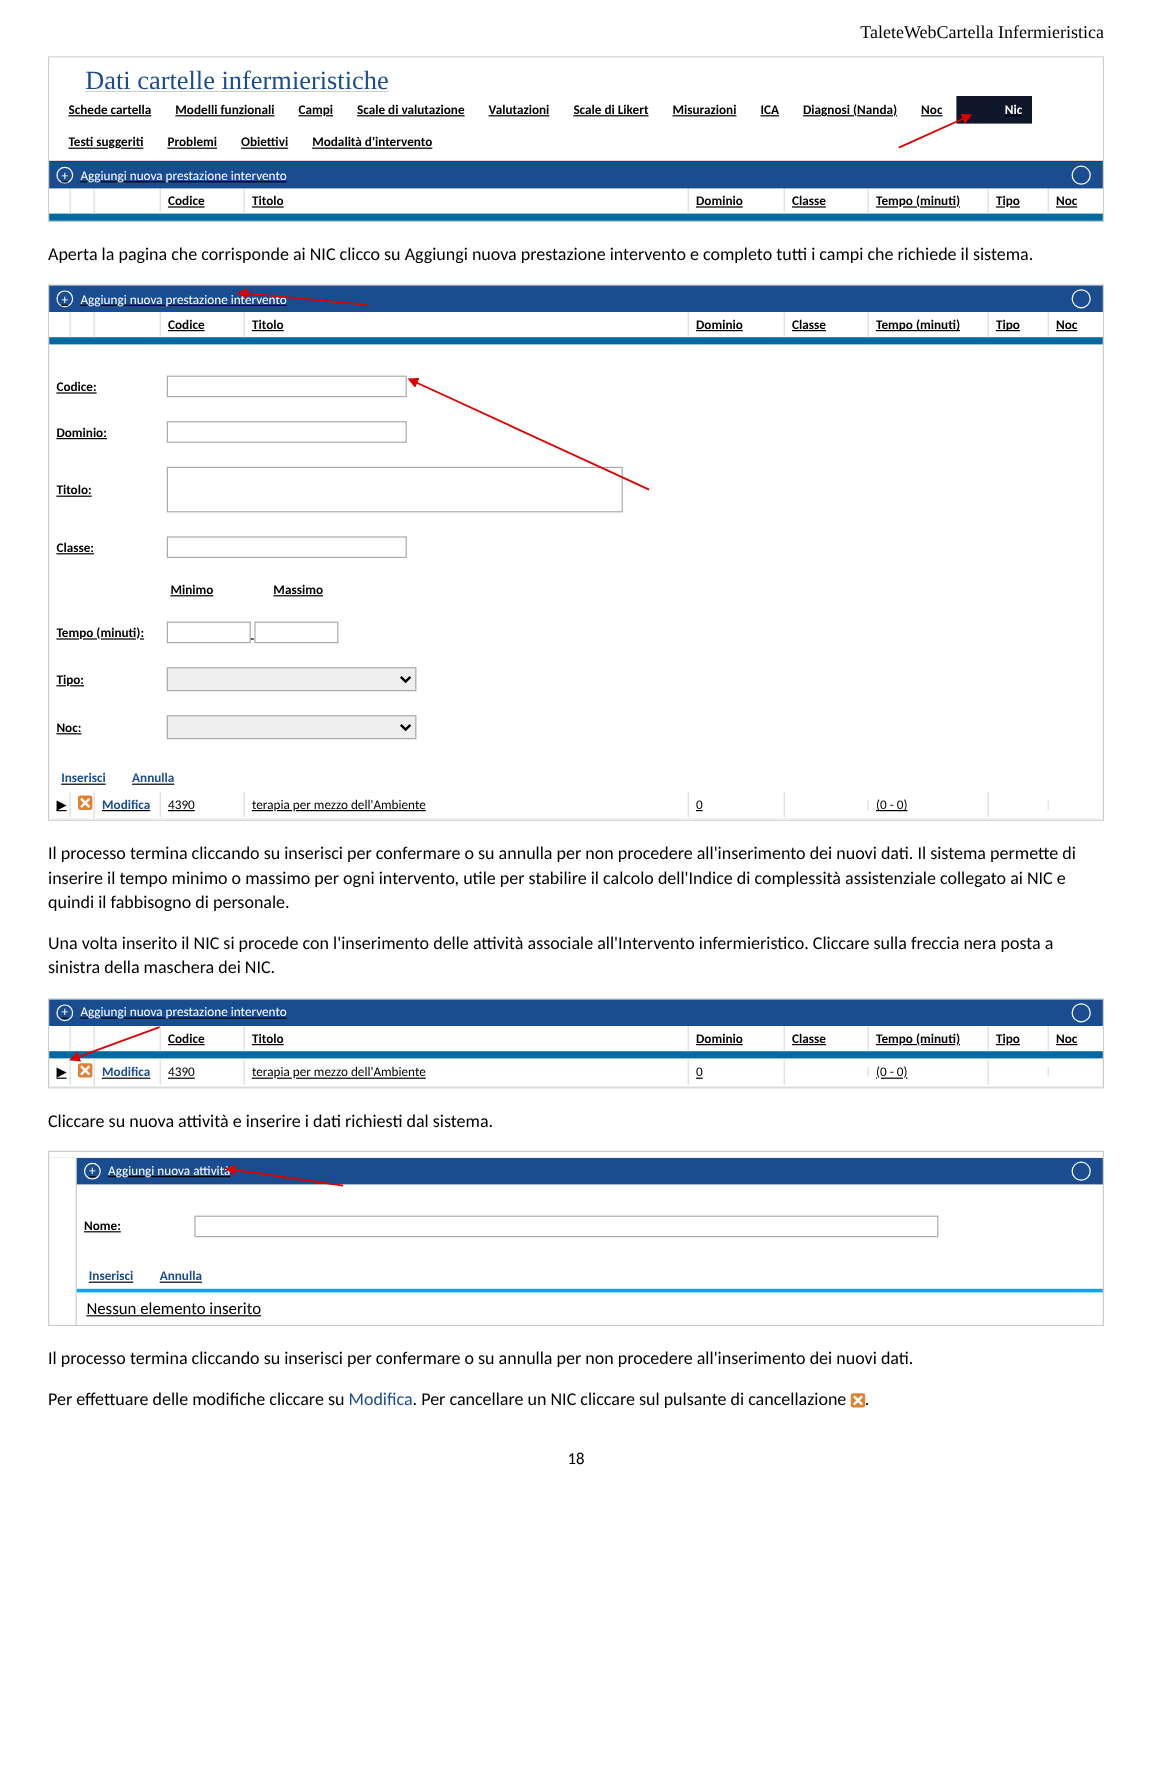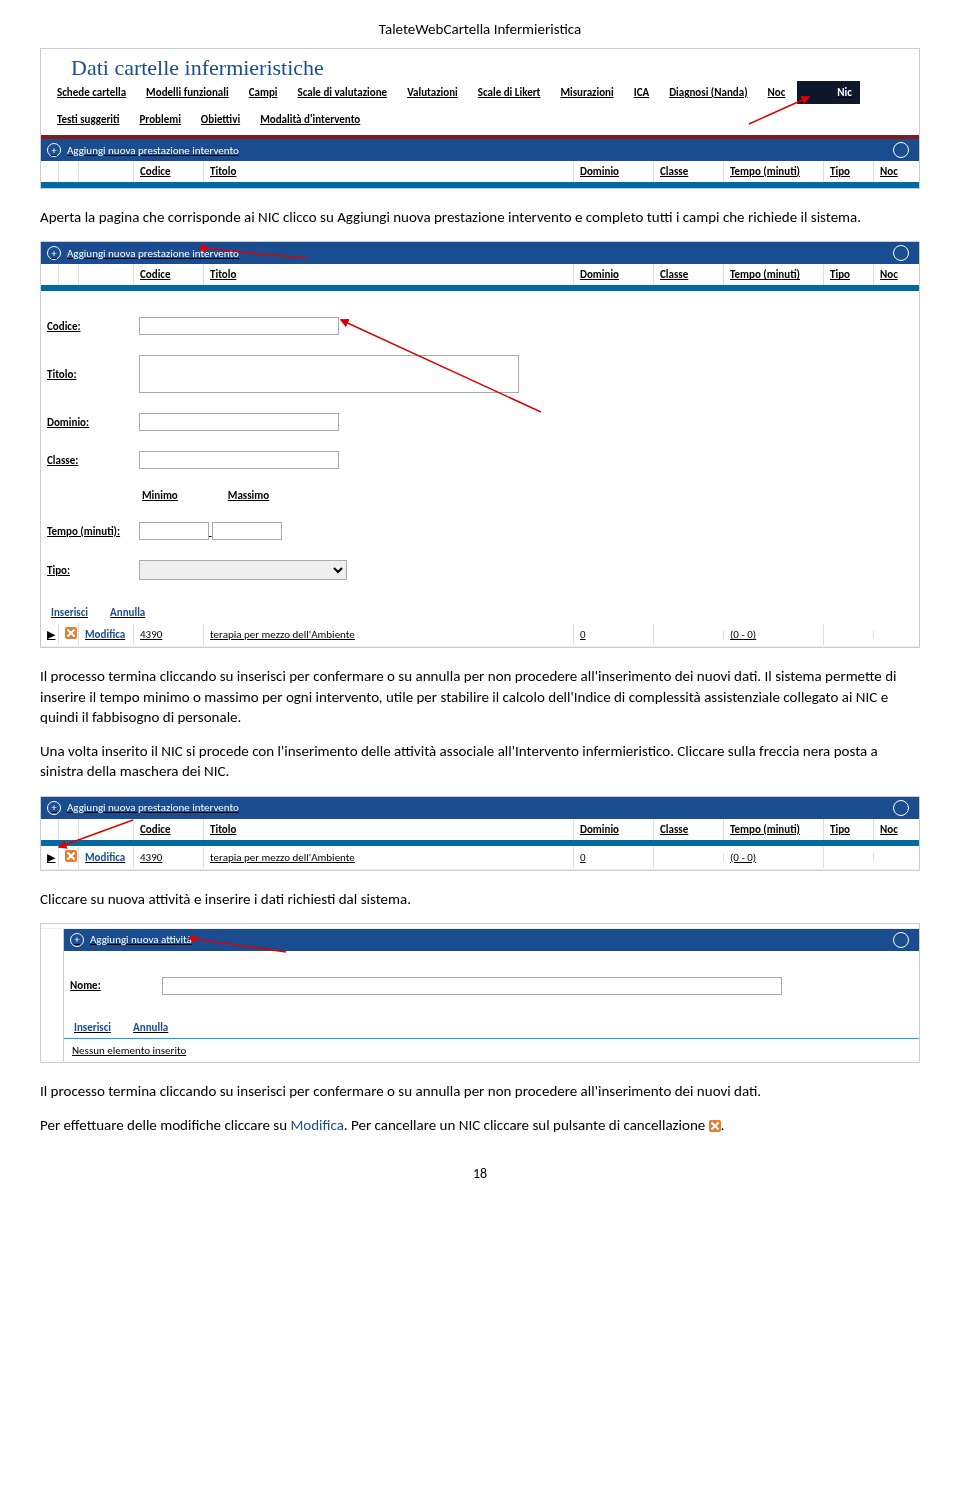--- a/index.html
+++ b/index.html
@@ -1,21 +1,21 @@
 <!DOCTYPE html>
 <html><head>
 <meta charset="utf-8">
 <style>
   * { box-sizing: border-box; margin: 0; padding: 0; }
   body { font-family: Calibri, Arial, sans-serif; font-size: 14px; background: #fff; color: #000; width: 960px; margin: 0 auto; }
   .page { padding: 20px 40px 30px 40px; }
-  .hdr { display: flex; justify-content: center; font-size: 15px; margin-bottom: 10px; }
+  .hdr { display: flex; justify-content: flex-end; font-size: 15px; margin-bottom: 10px; font-family: Liberation Serif, serif; }
   .shot { border: 1px solid #ccc; margin: 10px 0 18px 0; position: relative; background: #fff; text-decoration: underline; }
   .title-bar { background: #fff; color: #1a4d8f; font-family: Georgia, serif; font-size: 22px; padding: 6px 10px 0 30px; height: 28px; overflow: hidden; }
-  .tabs { display: flex; flex-wrap: wrap; font-size: 11px; font-weight: bold; background: #fff; padding: 4px 6px 0 6px; border-bottom: 4px solid #7f1d1d; }
+  .tabs { display: flex; flex-wrap: wrap; font-size: 11px; font-weight: bold; background: #fff; padding: 4px 6px 0 6px; border-bottom: 1px solid #7f1d1d; }
   .tab { padding: 5px 8px; margin: 0 2px 4px 2px; cursor: pointer; }
   .tab.active { background: #0f172a; color: #fff; padding-left: 40px; }
   .bluebar { background: #1a4d8f; color: #fff; font-size: 11px; display: flex; align-items: center; padding: 4px 6px; position: relative; }
   .plusicon { width: 14px; height: 14px; border: 1.5px solid #fff; border-radius: 50%; display: inline-flex; align-items: center; justify-content: center; margin-right: 6px; font-size: 11px; line-height: 1; }
   .refresh { position: absolute; right: 10px; top: 3px; width: 16px; height: 16px; border: 1.5px solid #fff; border-radius: 50%; }
   .colhdr { display: flex; font-size: 11px; font-weight: bold; background: #fff; border-bottom: 6px solid #0369a1; }
   .colhdr > div, .row > div { border-right: 1px solid #ddd; padding: 4px 6px; }
   .row { display: flex; font-size: 11px; border-bottom: 1px solid #eee; align-items: center; }
   .c-arrow { width: 18px; flex: none; }
   .c-del { width: 20px; flex: none; }
@@ -39,21 +39,21 @@
   .form-row input[type=text] { width: 200px; height: 18px; }
   .form-row textarea { width: 380px; height: 38px; resize: none; }
   .form-row select { width: 208px; height: 20px; }
   .subhdr { font-weight: bold; padding-left: 95px; display: flex; gap: 50px; font-size: 11px; }
   .actions { padding: 4px 10px; font-size: 11px; font-weight: bold; color: #1a4d8f; display: flex; gap: 22px; }
   .para { margin: 10px 0 14px 0; font-size: 15px; line-height: 1.35; }
   .modifica { color: #1a4d8f; }
   svg.red-arrow { position: absolute; pointer-events: none; }
   .pg { text-align: center; margin-top: 30px; font-size: 14px; }
   .cutrow { display:flex; font-size:11px; border-bottom:1px solid #eee; padding:2px 0; }
-  .nessun { font-size:11px; padding:5px 8px; border-top:1px solid #0ea5e9; }
+  .nessun { font-size:14px; padding:5px 8px; border-top:3px solid #0ea5e9; }
 </style>
 </head>
 <body>
 
 <div class="page">
   <div class="hdr">
     <span>TaleteWeb</span>
     <span>Cartella Infermieristica</span>
   </div>
 
@@ -122,38 +122,42 @@
       <div class="c-tmp">Tempo (minuti)</div>
       <div class="c-tip">Tipo</div>
       <div class="c-noc">Noc</div>
     </div>
     <div class="form">
       <div class="form-row">
           <label>Codice:</label>
           <input type="text" style="">
         </div>
       <div class="form-row">
+          <label>Dominio:</label>
+          <input type="text" style="">
+        </div>
+      <div class="form-row">
           <label>Titolo:</label>
           <textarea style=""></textarea>
-        </div>
-      <div class="form-row">
-          <label>Dominio:</label>
-          <input type="text" style="">
         </div>
       <div class="form-row">
           <label>Classe:</label>
           <input type="text" style="">
         </div>
       <div class="subhdr">
           <span>Minimo</span>
           <span>Massimo</span>
         </div>
       <div class="form-row"><label>Tempo (minuti):</label><input type="text" style="width: 70px;"> &nbsp; <input type="text" style="width: 70px;"></div>
       <div class="form-row" style="margin-top:10px">
           <label>Tipo:</label>
+          <select><option></option></select>
+        </div>
+      <div class="form-row">
+          <label>Noc:</label>
           <select><option></option></select>
         </div>
     </div>
     <div class="actions">
       <span>Inserisci</span>
       <span>Annulla</span>
     </div>
     <div class="row">
       <div class="c-arrow"><span class="arrow">▶</span></div>
       <div class="c-del"><span class="deli"></span></div>

